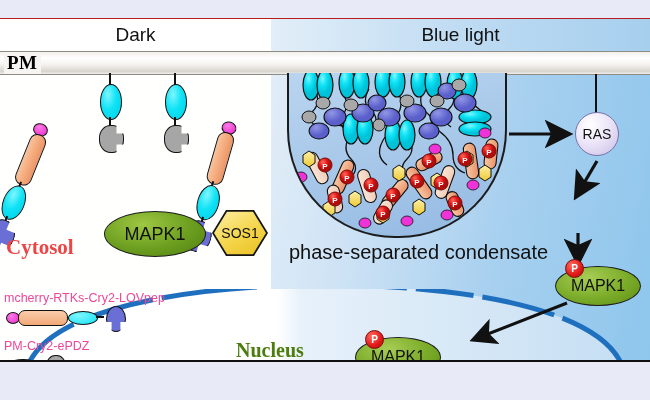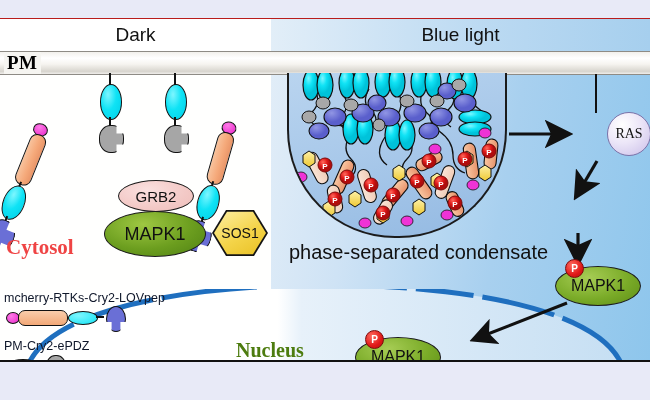--- a/index.html
+++ b/index.html
@@ -48,35 +48,35 @@
   
   #cond{left:287px;top:54px;width:216px;height:163px;
     border:2px solid #1b1b1b;border-top:none;
     border-radius:0 0 108px 108px;
     background:linear-gradient(165deg,#b9d4ef 0%,#a9c9ea 45%,#93b9e2 100%);overflow:hidden;}
   
   #mapkBox{left:508px;top:178px;width:126px;height:36px;border:1.4px solid #5a5a5a;border-radius:9px;
     background:linear-gradient(180deg,#f4faf0,#e2f0d7 60%,#d6e9c9);
     display:flex;align-items:center;justify-content:center;font-size:15px;color:#111;}
   
-  #ras{left:607px;top:93px;width:42px;height:42px;border-radius:50%;
+  #ras{left:575px;top:93px;width:42px;height:42px;border-radius:50%;
     background:radial-gradient(circle at 34% 28%,#ffffff,#ece6f8 45%,#c9bde8);border:1.4px solid #7b72a8;
-    display:flex;align-items:center;justify-content:center;font-size:14px;color:#111;font-family:Liberation Serif, serif;}
+    display:flex;align-items:center;justify-content:center;font-size:14px;color:#111;}
   #rasStalk{left:595px;top:55px;width:2px;height:39px;background:#111;}
   
   .pmapk{width:84px;height:38px;border-radius:50%;border:1.4px solid #1c1c1c;
     background:radial-gradient(ellipse at 38% 28%,#a7cd55,#7aab28 55%,#5d8d16);
     display:flex;align-items:center;justify-content:center;font-size:16px;color:#111;}
   .pdot{width:17px;height:17px;border-radius:50%;background:radial-gradient(circle at 35% 30%,#ff6b5e,#e01818 60%,#b80d0d);
     border:1px solid #7d0b0b;color:#fff;font-size:10px;display:flex;align-items:center;justify-content:center;font-weight:bold;}
   #pmapkCyto{left:555px;top:247px;}
   #pmapkNuc{left:355px;top:318px;}
   
   #legend{left:4px;top:272px;}
-  .legTxt{font-size:12.5px;color:#0f172a;}
+  .legTxt{font-size:12.5px;color:#ec4899;}
   
   .row{position:relative;}
   svg{display:block;}
 </style>
 </head>
 <body>
 
 <div id="fig">
 
   <div class="abs" id="darkBg"></div>
@@ -128,21 +128,20 @@
 
   <div class="abs" style="left:214px;top:98px;transform:rotate(16deg);transform-origin:top left;">
     <div class="abs mch" style="left:10px;top:0"></div>
     <div class="abs rod" style="left:9px;top:11px"></div>
     <div class="abs stalk" style="left:16px;top:62px;height:5px"></div>
     <div class="abs cry2" style="left:7px;top:66px"></div>
     <div class="abs stalk" style="left:16px;top:99px;height:5px"></div>
     <div class="abs lov" style="left:3px;top:103px"></div>
   </div>
 
-  <div class="abs ell" id="grb2">GRB2</div>
   <div class="abs ell" id="mapk1c">MAPK1</div>
   <div class="abs" id="sos1out"></div>
   <div class="abs" id="sos1">SOS1</div>
 
   <div class="abs" id="cytosol">Cytosol</div>
 
   <div class="abs" id="cond">
     <svg width="216" height="163" viewBox="0 0 216 163">
       <defs>
         <radialGradient id="gc" cx="0.35" cy="0.28">

